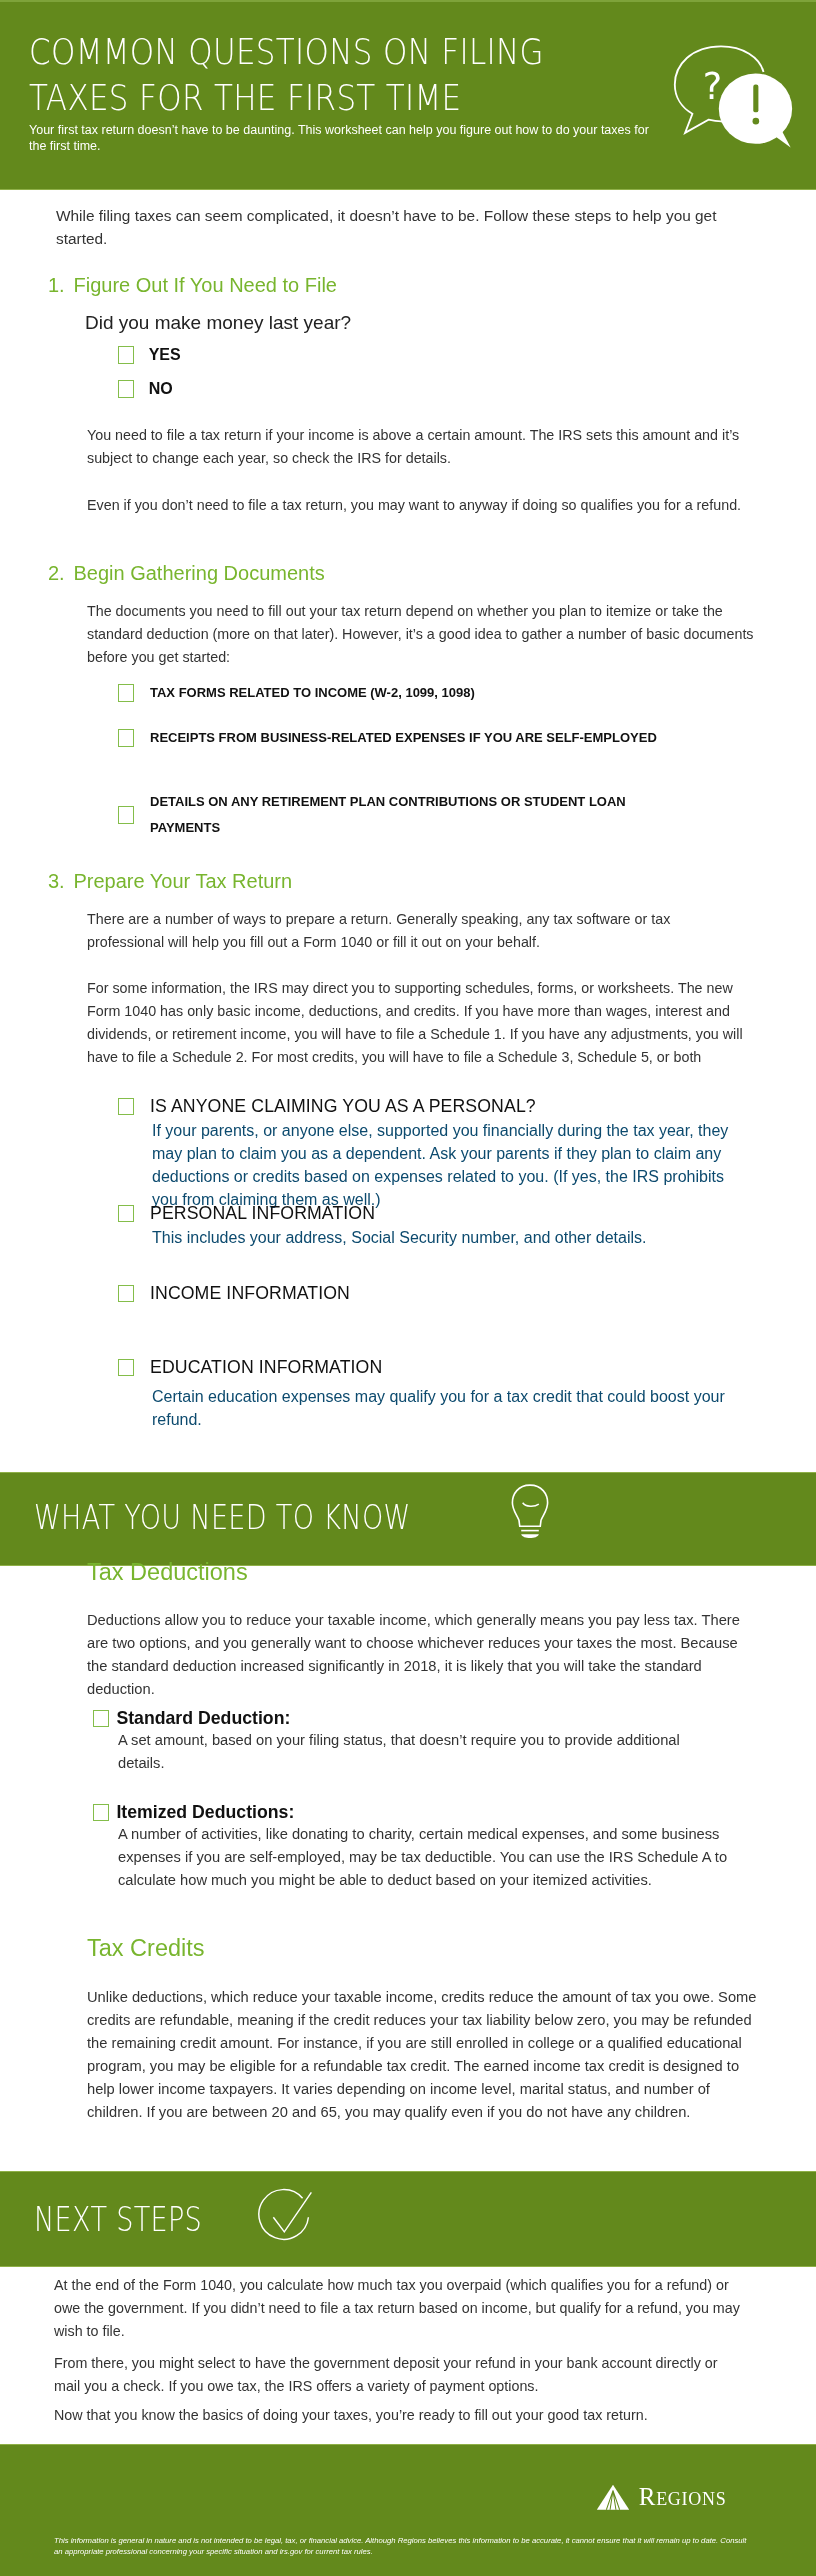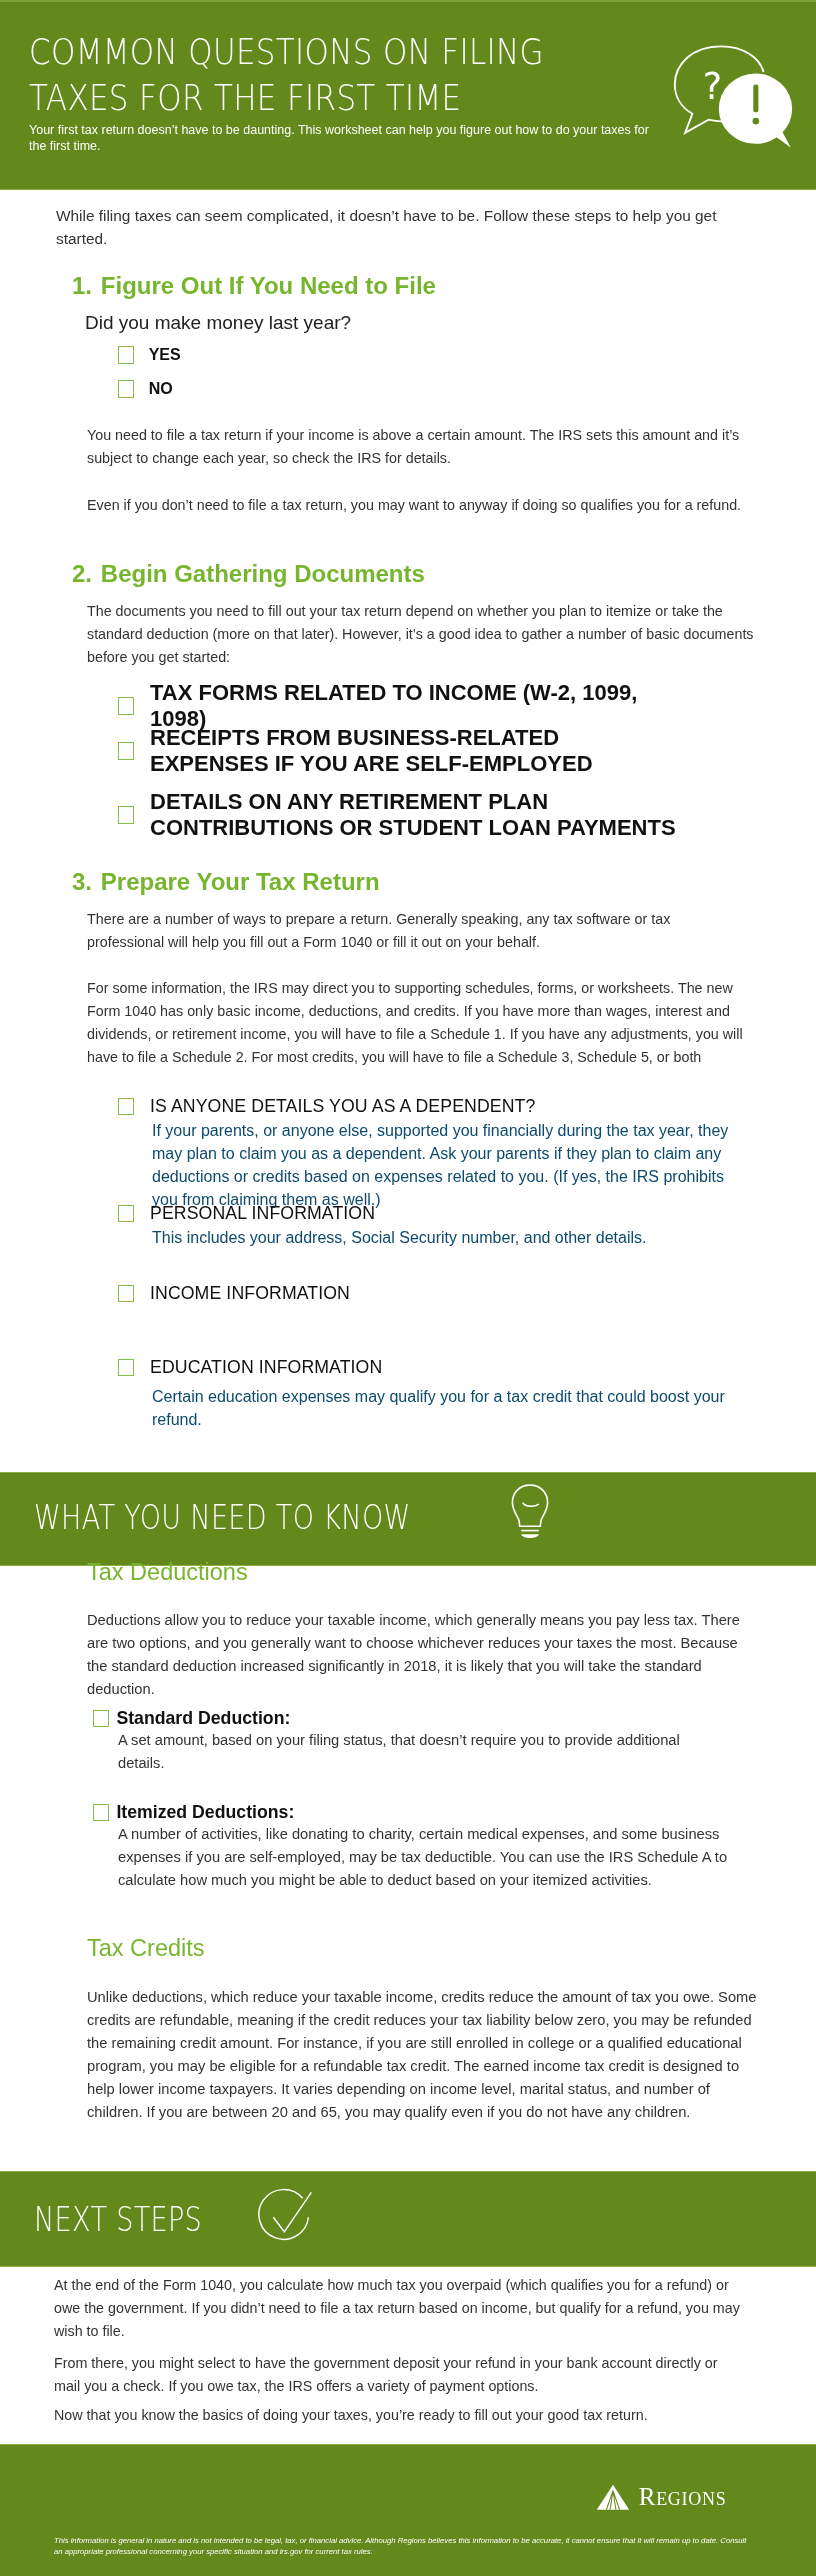--- a/index.html
+++ b/index.html
@@ -30,39 +30,39 @@
     position: absolute; left: 29px; top: 120px; width: 633px;
     color: #fff; font-size: 12.5px; line-height: 16px;
   }
   .hero-icon { position: absolute; left: 666px; top: 37px; width: 132px; height: 110px; }
 
   .section-pad { position: absolute; left: 0; width: 816px; }
 
   .intro { top: 204px; left: 56px; width: 677px; font-size: 15.4px; line-height: 23px; color: #333; }
 
   .step-head {
-    position: absolute; left: 72px; color: #78b52e; font-weight: bold;
-    font-size: 24px; line-height: 29px;
+    position: absolute; left: 48px; color: #78b52e; font-weight: normal;
+    font-size: 20px; line-height: 29px;
   }
   .step-head .num { color: #78b52e; margin-right: 8.8px; }
 
   .question { position: absolute; left: 85px; font-size: 19px; color: #222; }
 
   .cb {
     display: inline-block; width: 16px; height: 17.7px;
     border: 1.5px solid #84bd4a; background: #fff; vertical-align: middle;
   }
   .cb-row { position: absolute; display: flex; align-items: center; }
   .cb-row .lbl { margin-left: 14.7px; font-weight: bold; font-size: 16px; color: #111; text-transform: uppercase; }
 
   .para { position: absolute; left: 87px; width: 662px; font-size: 14.3px; line-height: 23px; color: #333; }
   .para + .para { margin-top: 16px; }
 
   .doc-item { position: absolute; left: 118px; display: flex; align-items: center; }
-  .doc-item .lbl { margin-left: 16px; font-weight: bold; font-size: 22px; line-height: 26px; color: #111; width: 530px; }
+  .doc-item .lbl { margin-left: 16px; font-weight: bold; font-size: 13px; line-height: 26px; color: #111; width: 530px; }
 
   .info-item { position: absolute; left: 118px; width: 633px; }
   .info-item .head { display: flex; align-items: center; }
   .info-item .head .lbl { margin-left: 16px; font-weight: 500; font-size: 17.7px; color: #111; letter-spacing: 0.1px; }
   .info-item .desc { margin-left: 34px; margin-top: 7.4px; font-size: 16px; line-height: 23px; color: #0c4a6e; }
 
   
   .banner-title {
     position: absolute; left: 34px; color: #fff; font-size: 33px; font-weight: 300;
     font-family: "DejaVu Sans", sans-serif; text-transform: uppercase;
@@ -143,21 +143,21 @@
 
 <div class="step-head" style="top:867px">
   <span class="num">3.</span><span>Prepare Your Tax Return</span>
 </div>
 <div class="para" style="top:908px">There are a number of ways to prepare a return. Generally speaking, any tax software or tax professional will help you fill out a Form 1040 or fill it out on your behalf.</div>
 <div class="para" style="top:961px; width:671px">For some information, the IRS may direct you to supporting schedules, forms, or worksheets. The new Form 1040 has only basic income, deductions, and credits. If you have more than wages, interest and dividends, or retirement income, you will have to file a Schedule 1. If you have any adjustments, you will have to file a Schedule 2. For most credits, you will have to file a Schedule 3, Schedule 5, or both</div>
 
 <div class="info-item" style="top:1096px">
   <div class="head">
       <span class="cb"></span>
-      <span class="lbl">IS ANYONE DETAILS YOU AS A DEPENDENT?</span>
+      <span class="lbl">IS ANYONE CLAIMING YOU AS A PERSONAL?</span>
     </div>
   <div class="desc" style="margin-top:1.5px">If your parents, or anyone else, supported you financially during the tax year, they may plan to claim you as a dependent. Ask your parents if they plan to claim any deductions or credits based on expenses related to you. (If yes, the IRS prohibits you from claiming them as well.)</div>
 </div>
 <div class="info-item" style="top:1203px">
   <div class="head">
       <span class="cb"></span>
       <span class="lbl">PERSONAL INFORMATION</span>
     </div>
   <div class="desc" style="margin-top:1.5px">This includes your address, Social Security number, and other details.</div>
 </div>

